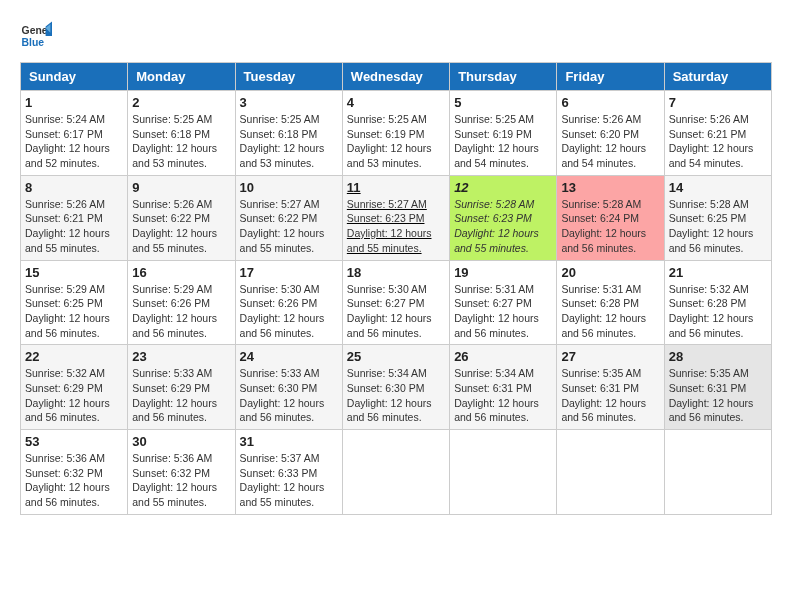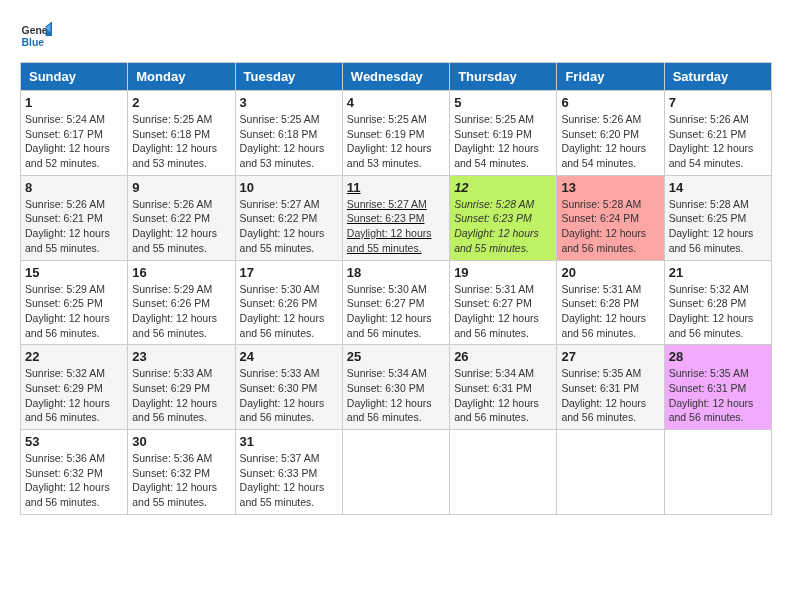--- a/index.html
+++ b/index.html
@@ -332,21 +332,21 @@
         </div>
       </td>
         <td style="background: rgb(245, 245, 245);">
         <span class="day-number">27</span>
         <div class="day-info">
           Sunrise: 5:35 AM<br>
           Sunset: 6:31 PM<br>
           Daylight: 12 hours and 56 minutes.
         </div>
       </td>
-        <td style="background: #f0abfc;">
+        <td style="background: #e5e5e5;">
         <span class="day-number">28</span>
         <div class="day-info">
           Sunrise: 5:35 AM<br>
           Sunset: 6:31 PM<br>
           Daylight: 12 hours and 56 minutes.
         </div>
       </td>
       </tr>
       <tr>
         <td>

